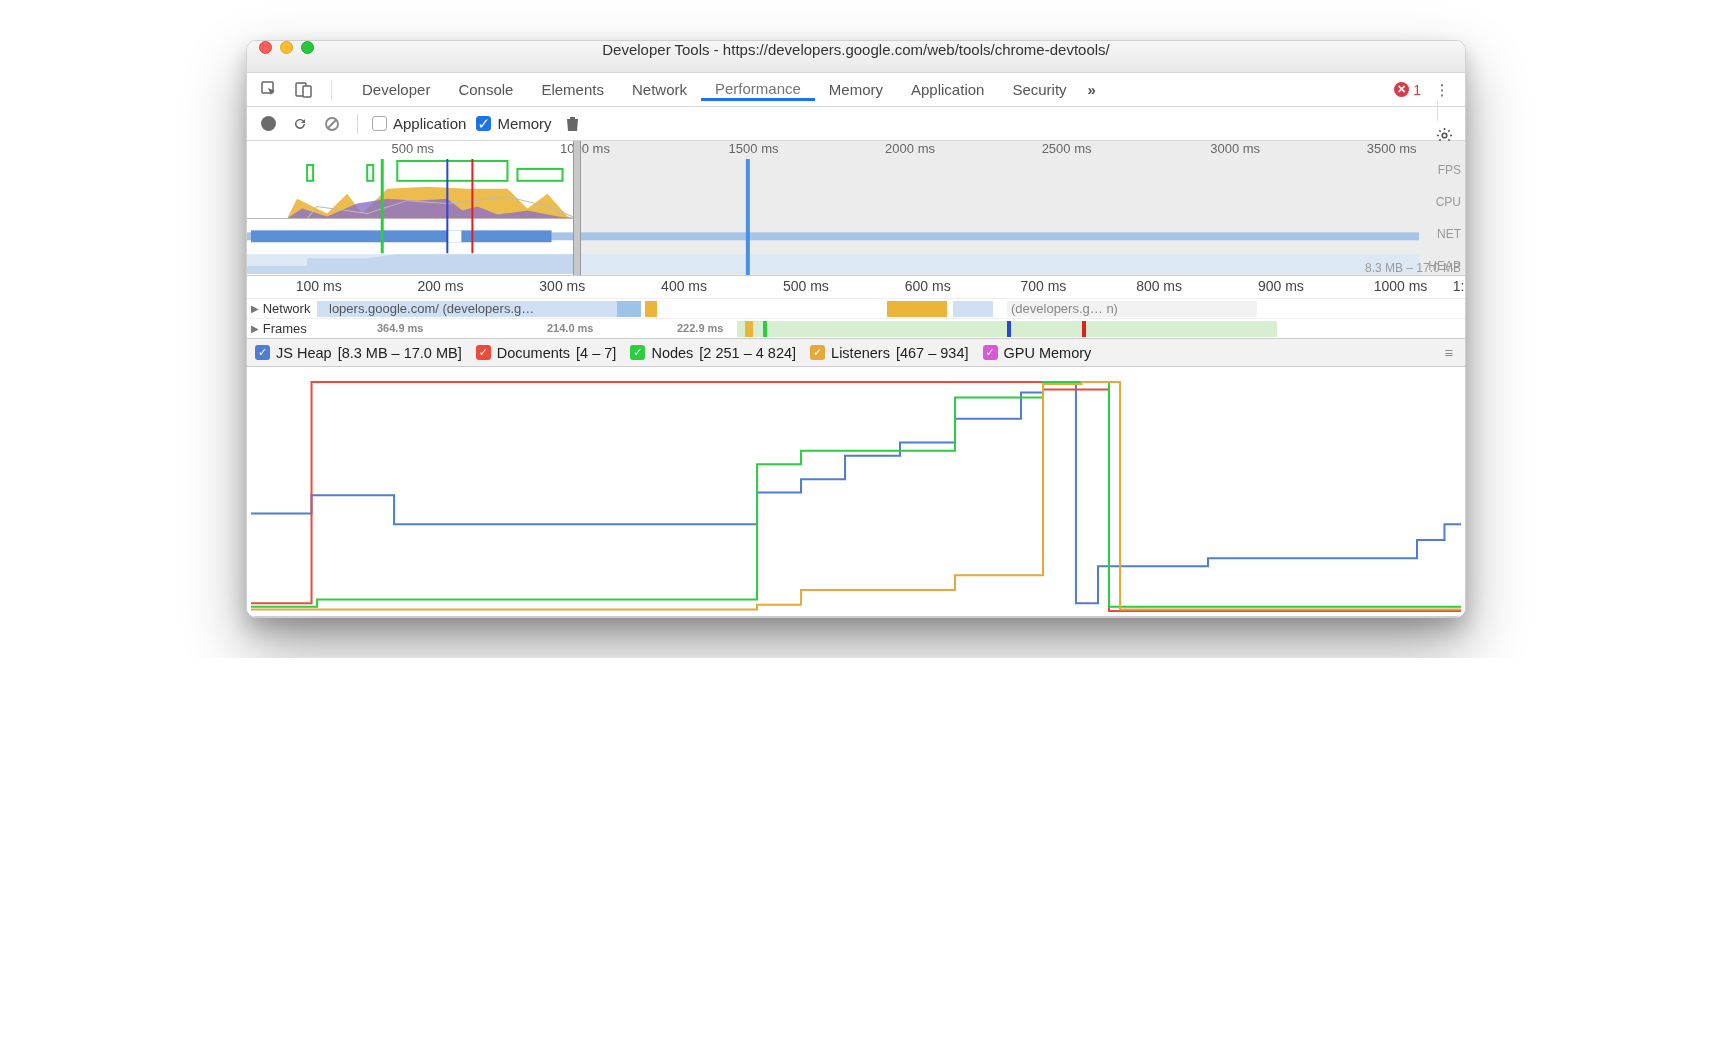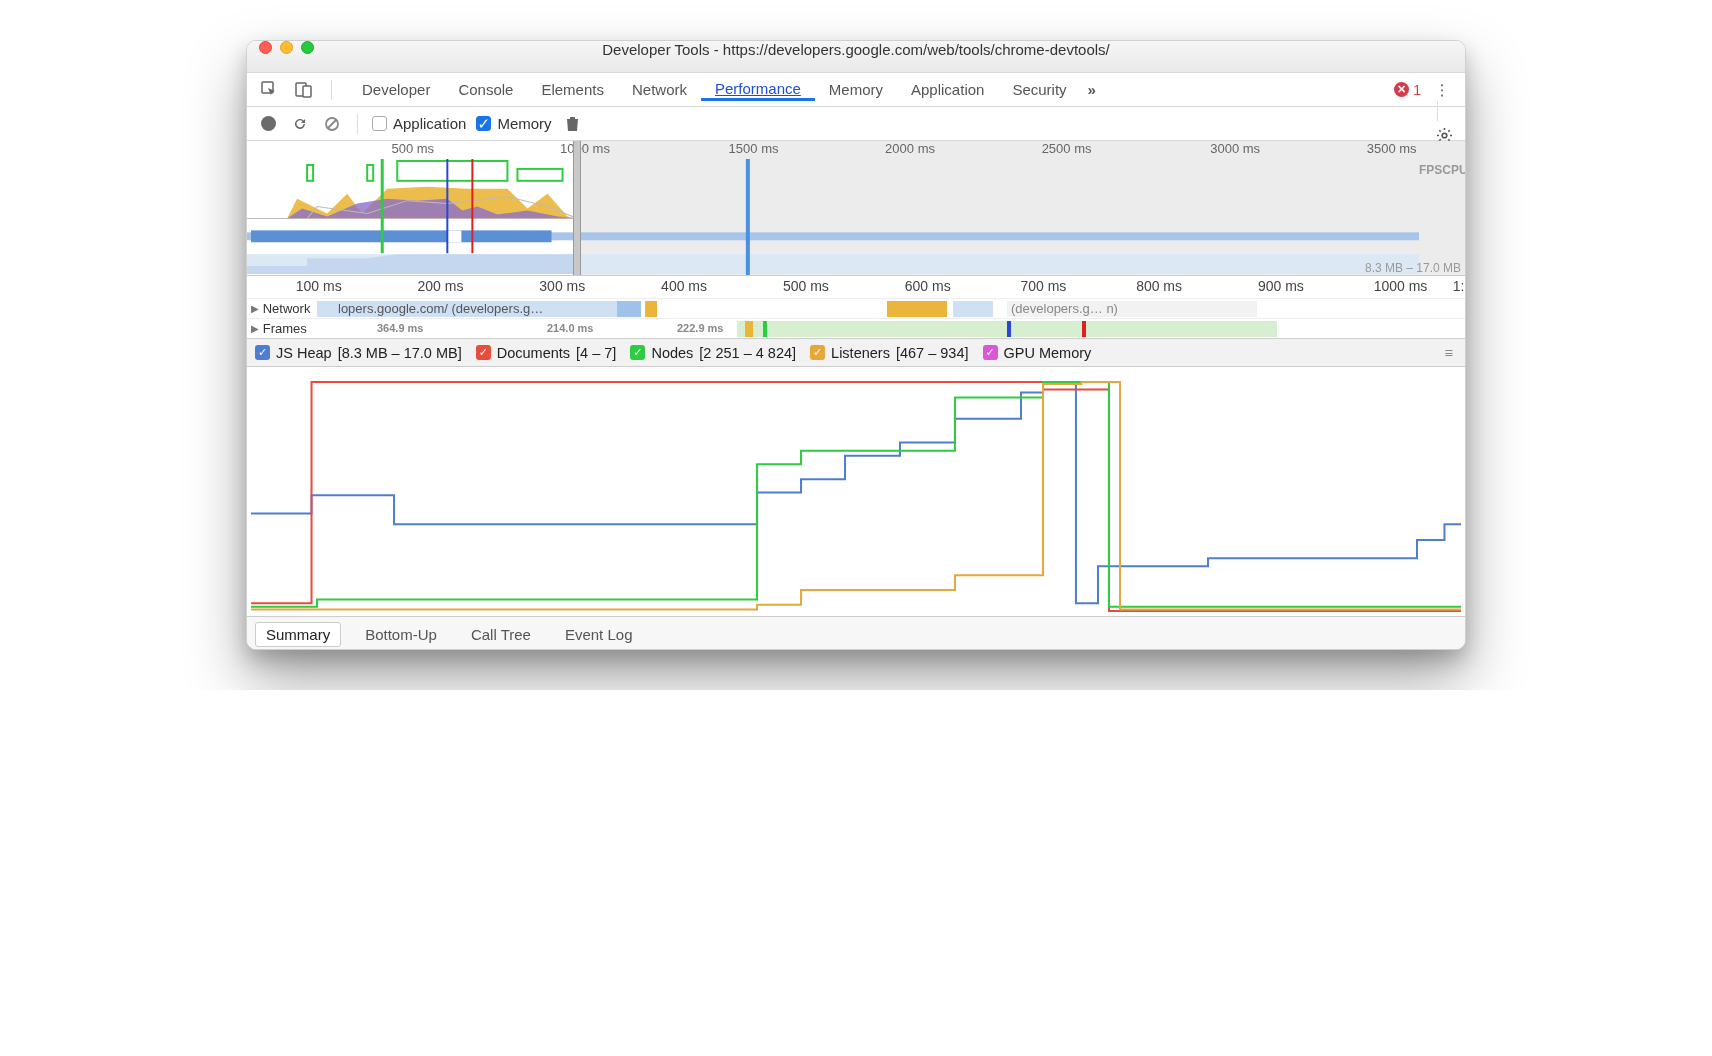--- a/index.html
+++ b/index.html
@@ -31,37 +31,37 @@
   .tl { width:13px; height:13px; border-radius:50%; }
   .tl.red{background:#ff5f57;border:1px solid #e0443e;}
   .tl.yel{background:#ffbd2e;border:1px solid #dea123;}
   .tl.grn{background:#28c940;border:1px solid #1aab29;}
   .titlebar-title{position:absolute;left:0;right:0;text-align:center;font-size:15px;color:#333;pointer-events:none;}
   
   .tabs-row{height:34px;border-bottom:1px solid #d8d8d8;display:flex;align-items:center;font-size:15px;color:#555;}
   .dock-left{display:flex;align-items:center;gap:12px;padding:0 12px;}
   .icon-btn{width:22px;height:22px;display:flex;align-items:center;justify-content:center;color:#555;cursor:pointer;}
   .tab{padding:0 14px;height:34px;display:flex;align-items:center;cursor:pointer;white-space:nowrap;}
-  .tab.active{color:#1d4ed8;border-bottom:3px solid #1a73e8;height:22px;margin-bottom:-1px;text-decoration:underline;}
+  .tab.active{color:#737373;border-bottom:3px solid #1a73e8;height:22px;margin-bottom:-1px;}
   .tabs-right{margin-left:auto;display:flex;align-items:center;gap:10px;padding-right:12px;}
   .err-ind{display:flex;align-items:center;gap:4px;color:#d73a49;font-size:14px;}
   .err-circ{width:15px;height:15px;border-radius:50%;background:#d73a49;color:#fff;display:flex;align-items:center;justify-content:center;font-size:11px;font-weight:bold;}
   
   .toolbar{height:34px;border-bottom:1px solid #d8d8d8;display:flex;align-items:center;gap:10px;padding:0 10px;font-size:15px;color:#333;}
   .circ-record{width:15px;height:15px;border-radius:50%;background:#6b6b6b;}
   .vsep{width:1px;height:20px;background:#ddd;margin:0 4px;}
   .chk{width:15px;height:15px;border:1px solid #aaa;border-radius:3px;display:inline-flex;align-items:center;justify-content:center;background:#fff;}
   .chk.on{background:#1a73e8;border-color:#1a73e8;color:#fff;}
   .toolbar-right{margin-left:auto;}
   
   .overview{position:relative;height:135px;border-bottom:1px solid #ccc;background:#ececec;font-size:13px;color:#555;}
   .ov-sel{position:absolute;left:0;top:0;bottom:0;width:330px;background:#fff;}
   .ov-ruler{position:absolute;left:0;right:14px;top:0;height:18px;display:flex;}
   .ov-tick{position:absolute;top:0;font-size:13px;color:#666;}
-  .ov-labels{position:absolute;right:0;top:18px;bottom:0;width:46px;display:flex;flex-direction:row;justify-content:space-between;padding:4px 4px 2px 0;font-size:12px;font-weight:bold;color:#999;text-align:right;}
+  .ov-labels{position:absolute;right:0;top:18px;bottom:0;width:46px;display:flex;flex-direction:column;justify-content:space-between;padding:4px 4px 2px 0;font-size:12px;font-weight:normal;color:#999;text-align:right;}
   .ov-heap-range{position:absolute;right:4px;bottom:0;font-size:12px;color:#9a9a9a;}
   .ov-svg{position:absolute;left:0;right:46px;top:18px;bottom:0;}
   .ov-handle{position:absolute;top:0;bottom:0;width:8px;background:#c8c8c8;border-left:1px solid #999;border-right:1px solid #999;}
   
   .detail{border-bottom:1px solid #ccc;}
   .druler{height:22px;position:relative;font-size:14px;color:#444;background:#fff;}
   .dtick{position:absolute;top:2px;}
   .rows{font-size:13px;color:#333;}
   .drow{height:20px;border-top:1px solid #eee;position:relative;overflow:hidden;background:#fff;display:flex;align-items:center;}
   .drow .lbl{position:absolute;left:4px;display:flex;align-items:center;gap:4px;z-index:2;}
@@ -229,21 +229,21 @@
       <span class="dtick" style="left:83%">900 ms</span>
       <span class="dtick" style="left:92.5%">1000 ms</span>
       <span class="dtick" style="left:99%">1:</span>
     </div>
     <div class="rows">
       <div class="drow">
         <span class="lbl">
             <span class="tri">▶</span>
             <span>Network</span>
           </span>
-        <div class="bar" style="left:70px;width:308px;background:#cfe0f5;color:#555;padding-left:21px;overflow:hidden;white-space:nowrap">lopers.google.com/ (developers.g…</div>
+        <div class="bar" style="left:70px;width:308px;background:#cfe0f5;color:#555;padding-left:12px;overflow:hidden;white-space:nowrap">lopers.google.com/ (developers.g…</div>
         <div class="bar" style="left:370px;width:24px;background:#9fc2e8"></div>
         <div class="bar" style="left:398px;width:12px;background:#eab53a"></div>
         <div class="bar" style="left:640px;width:60px;background:#eab53a"></div>
         <div class="bar" style="left:706px;width:40px;background:#cfe0f5"></div>
         <div class="bar" style="left:760px;width:250px;background:#f2f2f2;color:#888;padding-left:4px;overflow:hidden;white-space:nowrap">(developers.g…    n)</div>
       </div>
       <div class="drow">
         <span class="lbl">
             <span class="tri">▶</span>
             <span>Frames</span>
@@ -290,20 +290,14 @@
 
   <div class="chart">
     <svg id="mem-svg" width="100%" height="100%" viewBox="0 0 1210 250" preserveAspectRatio="none">
         <path d="M4.0 147.2 L64.1 147.2 L64.1 128.7 L146.1 128.7 L146.1 157.8 L506.7 157.8 L506.7 126.0 L550.4 126.0 L550.4 112.8 L594.1 112.8 L594.1 89.0 L648.7 89.0 L648.7 75.8 L703.3 75.8 L703.3 52.0 L768.9 52.0 L768.9 25.6 L790.8 25.6 L790.8 15.0 L823.5 15.0 L823.5 237.1 L845.4 237.1 L845.4 200.1 L954.7 200.1 L954.7 192.1 L1162.3 192.1 L1162.3 173.6 L1189.6 173.6 L1189.6 157.8 L1206.0 157.8 " fill="none" stroke="#4f7dd1" stroke-width="2"></path>
         <path d="M4.0 237.3 L64.1 237.3 L64.1 15.0 L790.8 15.0 L790.8 22.7 L856.3 22.7 L856.3 245.0 L1206.0 245.0 " fill="none" stroke="#e74c3c" stroke-width="2"></path>
         <path d="M4.0 240.6 L69.6 240.6 L69.6 233.5 L506.7 233.5 L506.7 97.6 L550.4 97.6 L550.4 84.2 L703.3 84.2 L703.3 30.6 L790.8 30.6 L790.8 15.0 L856.3 15.0 L856.3 240.6 L1206.0 240.6 " fill="none" stroke="#2ecc40" stroke-width="2"></path>
         <path d="M4.0 243.5 L506.7 243.5 L506.7 238.6 L550.4 238.6 L550.4 223.8 L703.3 223.8 L703.3 209.0 L790.8 209.0 L790.8 17.0 L829.0 17.0 L829.0 15.0 L867.3 15.0 L867.3 243.5 L1206.0 243.5 " fill="none" stroke="#e5a83b" stroke-width="2"></path>
       </svg>
   </div>
 
-  <div class="btabs">
-    <div class="btab active">Summary</div>
-    <div class="btab">Bottom-Up</div>
-    <div class="btab">Call Tree</div>
-    <div class="btab">Event Log</div>
-  </div>
 
 </div>
 
 </body></html>

